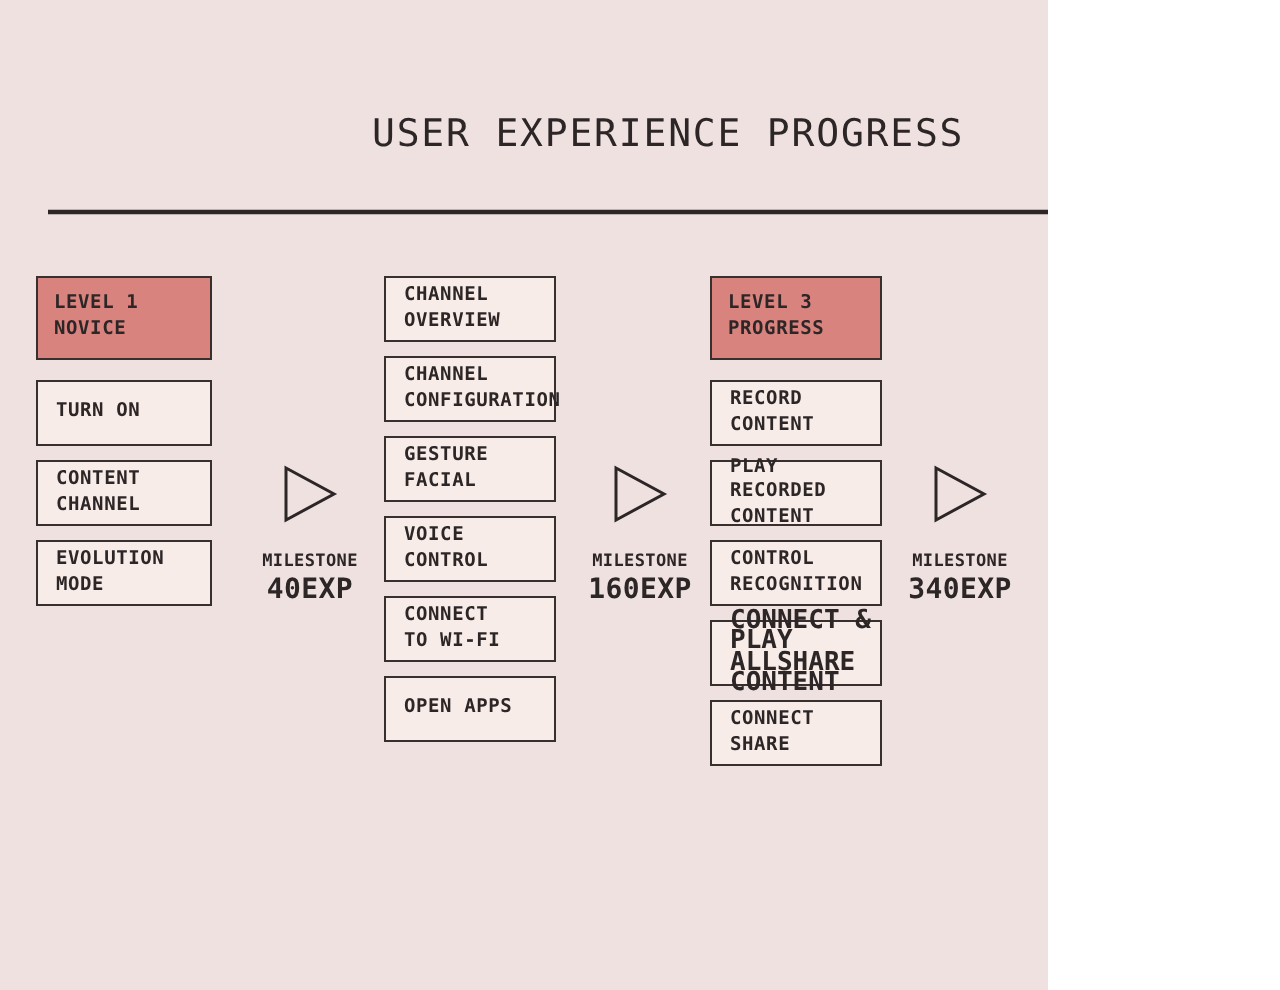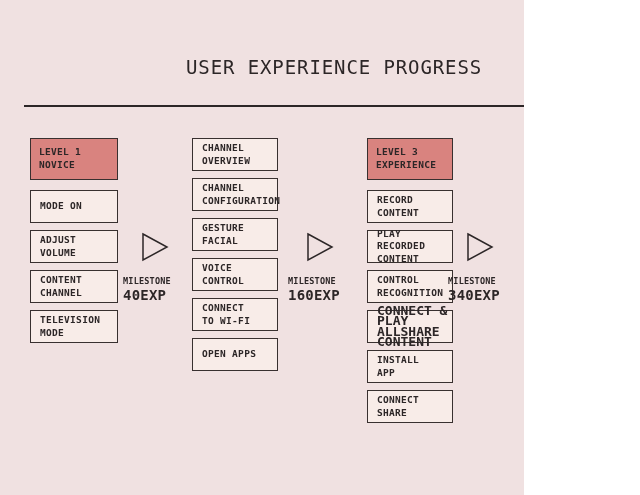--- a/index.html
+++ b/index.html
@@ -18,46 +18,45 @@
   .hdr{box-sizing:border-box;height:42px;background:var(--hdr);
        border:1.5px solid var(--line);padding:6px 8px 0 8px;margin-bottom:10px;
        font-size:9.5px;font-weight:700;line-height:13px;letter-spacing:0.3px;color:var(--ink);}
   .task{box-sizing:border-box;height:33px;background:var(--box);
         border:1.2px solid var(--line);margin-bottom:7px;
         display:flex;align-items:center;padding:0 4px 0 9px;
         font-size:9.5px;font-weight:700;line-height:12.5px;letter-spacing:0.3px;
         color:var(--ink);white-space:pre-line;}
   .task.small{font-size:13px;line-height:10.5px;letter-spacing:0;}
 
-  .milestone{position:absolute;top:231px;width:64px;color:var(--ink);}
+  .milestone{position:absolute;top:231px;width:64px;text-align:center;color:var(--ink);}
   .milestone .tri{display:block;margin:0 auto;}
   .milestone .m-label{margin-top:11px;font-size:8.5px;font-weight:700;letter-spacing:0.2px;line-height:14px;}
   .milestone .m-exp{font-size:14px;font-weight:700;letter-spacing:0.2px;line-height:14px;}
 </style>
 </head>
 <body>
 
 <div class="stage">
 
   <div class="title">USER EXPERIENCE PROGRESS</div>
 
   <svg class="arrow-svg" width="640" height="28" viewBox="0 0 640 28">
     <line x1="24" y1="14" x2="603" y2="14" stroke="#2c2627" stroke-width="2.2"></line>
     <polyline points="588,3 605,14 588,25" fill="none" stroke="#2c2627" stroke-width="2.4"></polyline>
   </svg>
 
-  <div class="col" style="left:30px;width:88px">
+  <div class="col" style="left:18px;width:88px">
     <div class="hdr">
       <div>LEVEL 1</div>
       <div>NOVICE</div>
     </div>
-    <div class="task">MODE ON</div>
-    <div class="task">ADJUST VOLUME</div>
+    <div class="task">TURN ON</div>
     <div class="task">CONTENT CHANNEL</div>
-    <div class="task">TELEVISION MODE</div>
+    <div class="task">EVOLUTION MODE</div>
   </div>
 
   <div class="milestone" style="left:123px">
     <svg class="tri" width="30" height="32" viewBox="0 0 30 32">
       <polygon points="3,3 27,16 3,29" fill="none" stroke="#2c2627" stroke-width="1.5"></polygon>
     </svg>
     <div class="m-label">MILESTONE</div>
     <div class="m-exp">40EXP</div>
   </div>
 
@@ -76,35 +75,33 @@
   </div>
 
   <div class="milestone" style="left:288px">
     <svg class="tri" width="30" height="32" viewBox="0 0 30 32">
       <polygon points="3,3 27,16 3,29" fill="none" stroke="#2c2627" stroke-width="1.5"></polygon>
     </svg>
     <div class="m-label">MILESTONE</div>
     <div class="m-exp">160EXP</div>
   </div>
 
-  <div class="col" style="left:367px;width:86px">
+  <div class="col" style="left:355px;width:86px">
     <div class="hdr">
       <div>LEVEL 3</div>
-      <div>EXPERIENCE</div>
+      <div>PROGRESS</div>
     </div>
     <div class="task">RECORD
 CONTENT</div>
     <div class="task">PLAY RECORDED
 CONTENT</div>
     <div class="task">CONTROL
 RECOGNITION</div>
     <div class="task small">CONNECT &amp; PLAY
 ALLSHARE CONTENT</div>
-    <div class="task">INSTALL
-APP</div>
     <div class="task">CONNECT
 SHARE</div>
   </div>
 
   <div class="milestone" style="left:448px">
     <svg class="tri" width="30" height="32" viewBox="0 0 30 32">
       <polygon points="3,3 27,16 3,29" fill="none" stroke="#2c2627" stroke-width="1.5"></polygon>
     </svg>
     <div class="m-label">MILESTONE</div>
     <div class="m-exp">340EXP</div>

